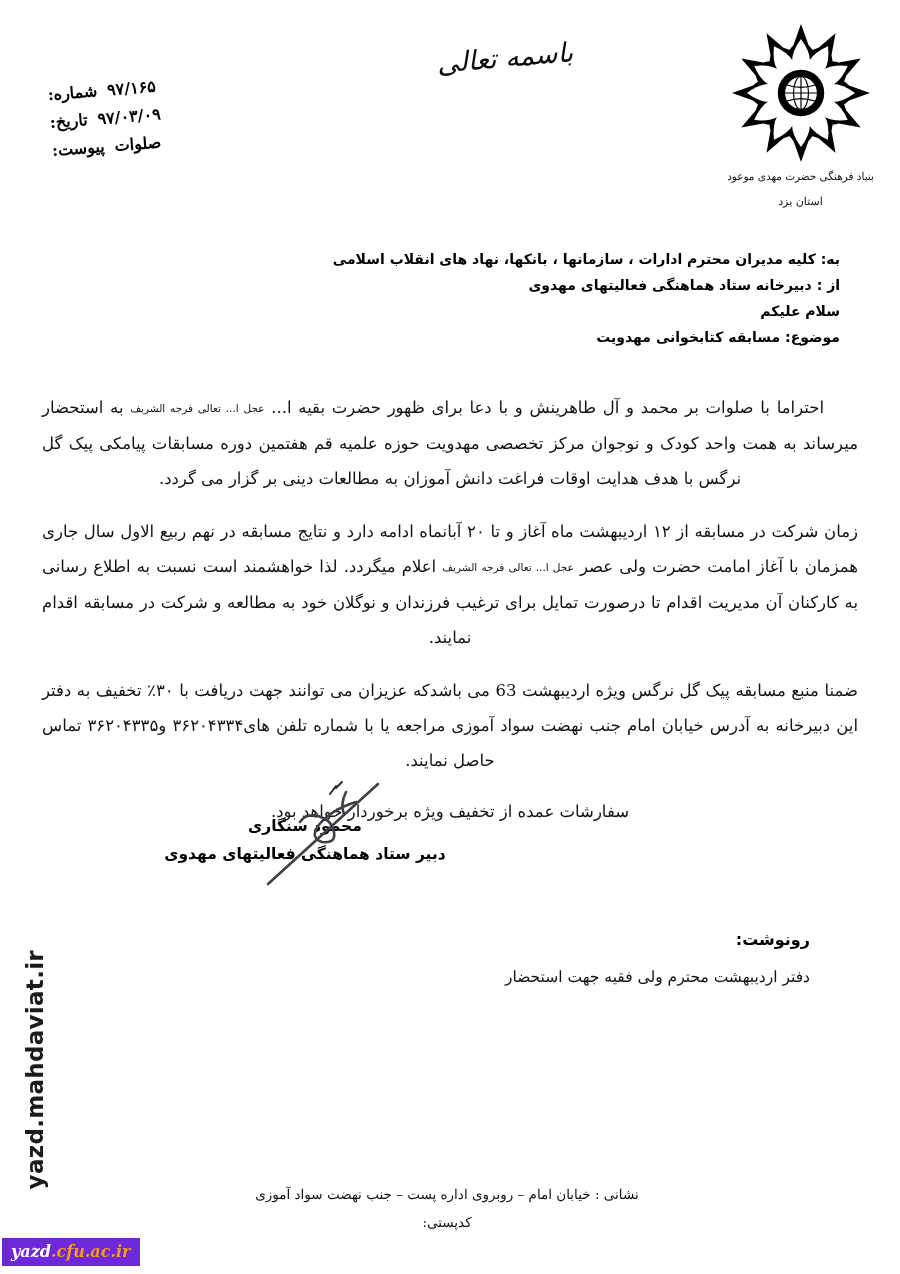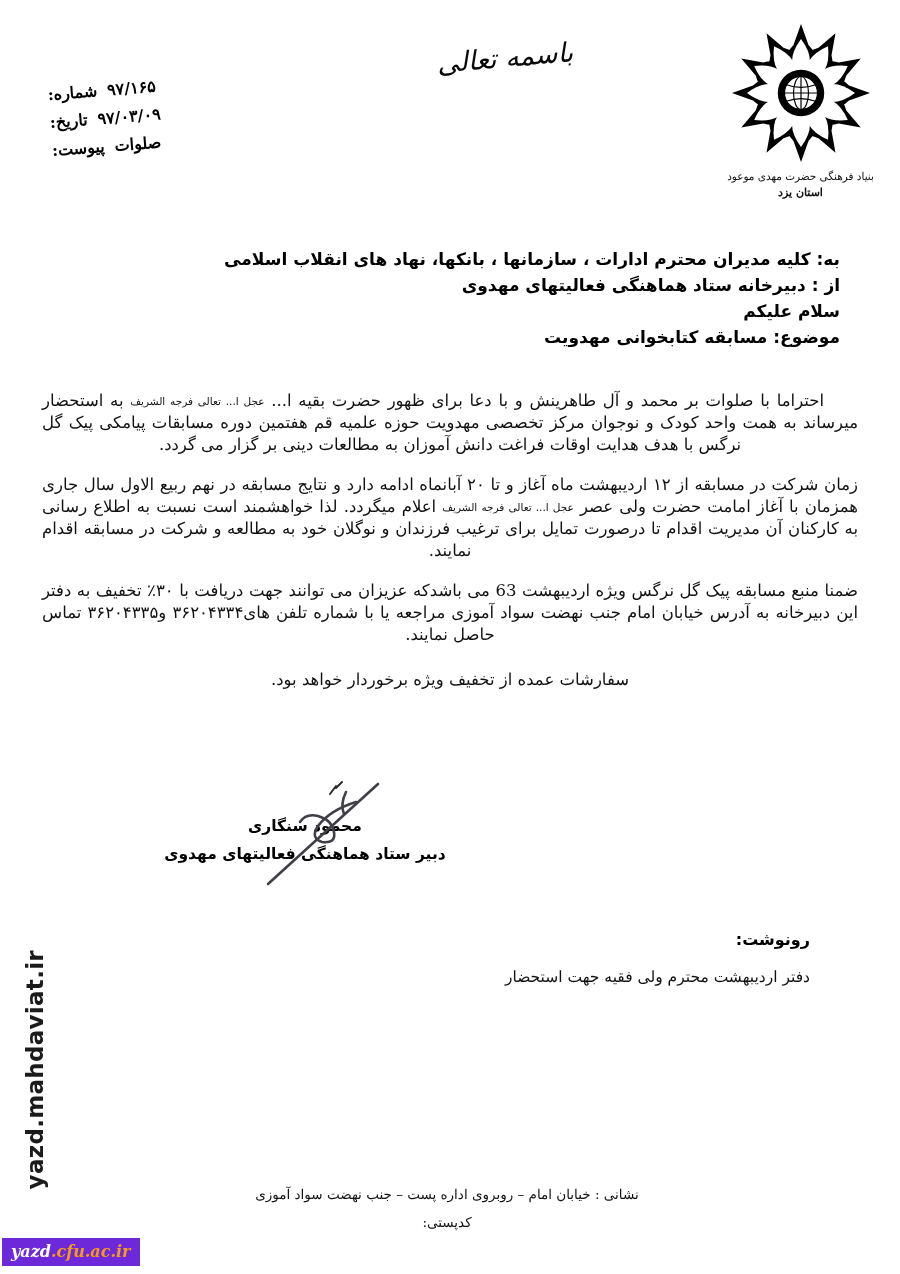--- a/index.html
+++ b/index.html
@@ -78,53 +78,52 @@
     font-family: "DejaVu Serif", "Liberation Serif", serif;
     font-size: 11px;
     margin-top: 2px;
     white-space: nowrap;
     letter-spacing: 0.5px;
     transform: scaleX(0.95);
   }
   .logo-text-2 {
     font-family: "DejaVu Serif", "Liberation Serif", serif;
     font-size: 11px;
-    margin-top: 3px;
+    margin-top: 12px;
     letter-spacing: 0.5px;
-    font-weight: bold;
   }
 
   
   .addressing {
     position: absolute;
     top: 246px;
     right: 40px;
     width: 820px;
     text-align: right;
     padding-right: 20px;
   }
   .addressing div {
     font-family: "DejaVu Sans", "Liberation Sans", sans-serif;
     font-weight: bold;
-    font-size: 17px;
+    font-size: 14px;
     line-height: 26px;
     color: #000;
   }
 
   
   .body {
     position: absolute;
     top: 372px;
     right: 36px;
     width: 828px;
   }
   .para {
     font-family: "DejaVu Serif", "Liberation Serif", serif;
     font-size: 16.5px;
-    line-height: 22px;
+    line-height: 35px;
     text-align: justify;
     text-align-last: center;
     color: #111;
     margin-bottom: 13px;
     padding: 0 6px;
     margin-top: 18px;
   }
   .para.first { text-indent: 34px; }
   .sup {
     font-size: 10.5px;

